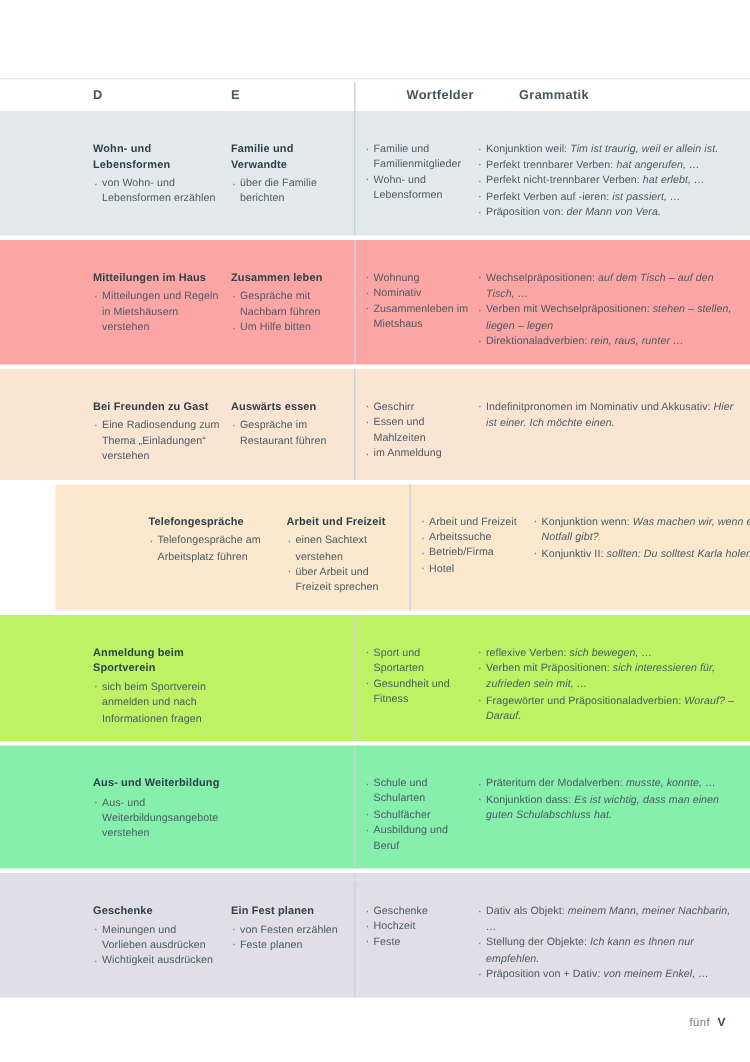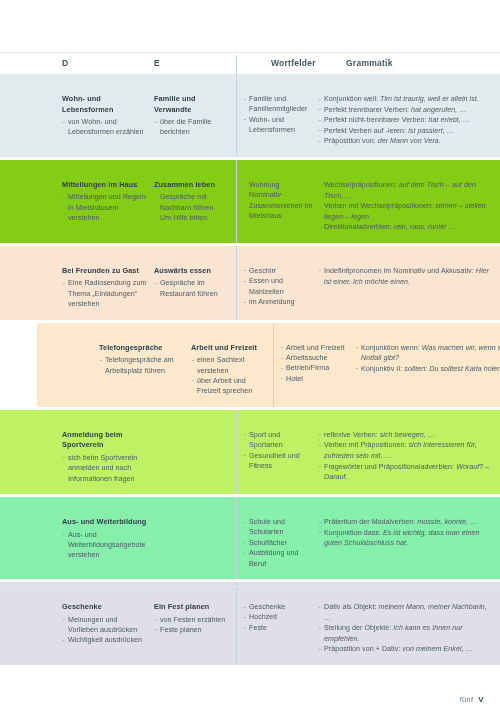--- a/index.html
+++ b/index.html
@@ -139,21 +139,21 @@
     position: absolute;
     left: 0;
     right: 0;
     height: 1px;
     background: #e4e7ea;
   }
 
   .footer {
     position: absolute;
     right: 16px;
-    bottom: 4px;
+    bottom: 22px;
     font-size: 7.5px;
     color: #6c7981;
     letter-spacing: 0.3px;
   }
   .footer .page-word { font-style: normal; }
   .footer .page-num {
     font-weight: bold;
     color: #3c4a52;
     margin-left: 5px;
     font-size: 8px;
@@ -207,21 +207,21 @@
               <li>Konjunktion weil:<em> Tim ist traurig, weil er allein ist.</em></li>
               <li>Perfekt trennbarer Verben:<em> hat angerufen, …</em></li>
               <li>Perfekt nicht-trennbarer Verben:<em> hat erlebt, …</em></li>
               <li>Perfekt Verben auf -ieren:<em> ist passiert, …</em></li>
               <li>Präposition von:<em> der Mann von Vera.</em></li>
             </ul>
           </div>
         </div>
         <div class="divider"></div>
       </div>
-      <div class="row body-row" style="background: #84cc16;">
+      <div class="row body-row" style="background: #fca5a5;">
         <div class="cell gutter"></div>
         <div class="cell col-d">
           <div class="cell-inner">
             <div class="title">Mitteilungen im Haus</div>
             <ul class="bl">
               <li>Mitteilungen und Regeln in Mietshäusern verstehen</li>
             </ul>
           </div>
         </div>
         <div class="cell col-e">

